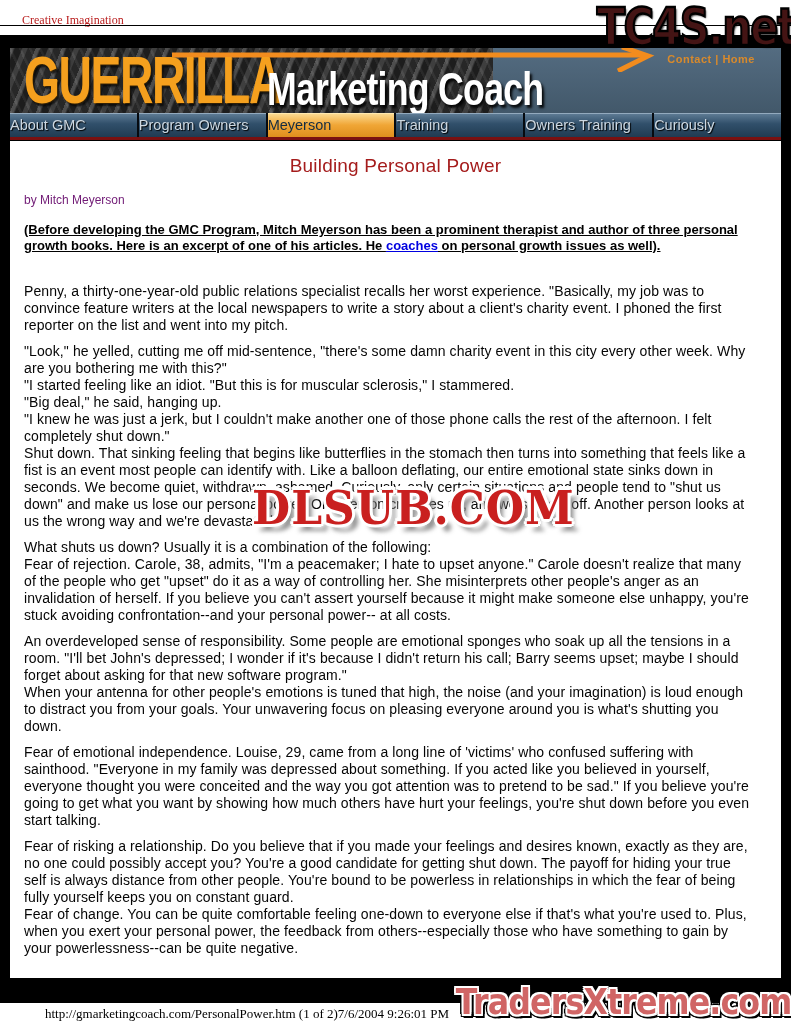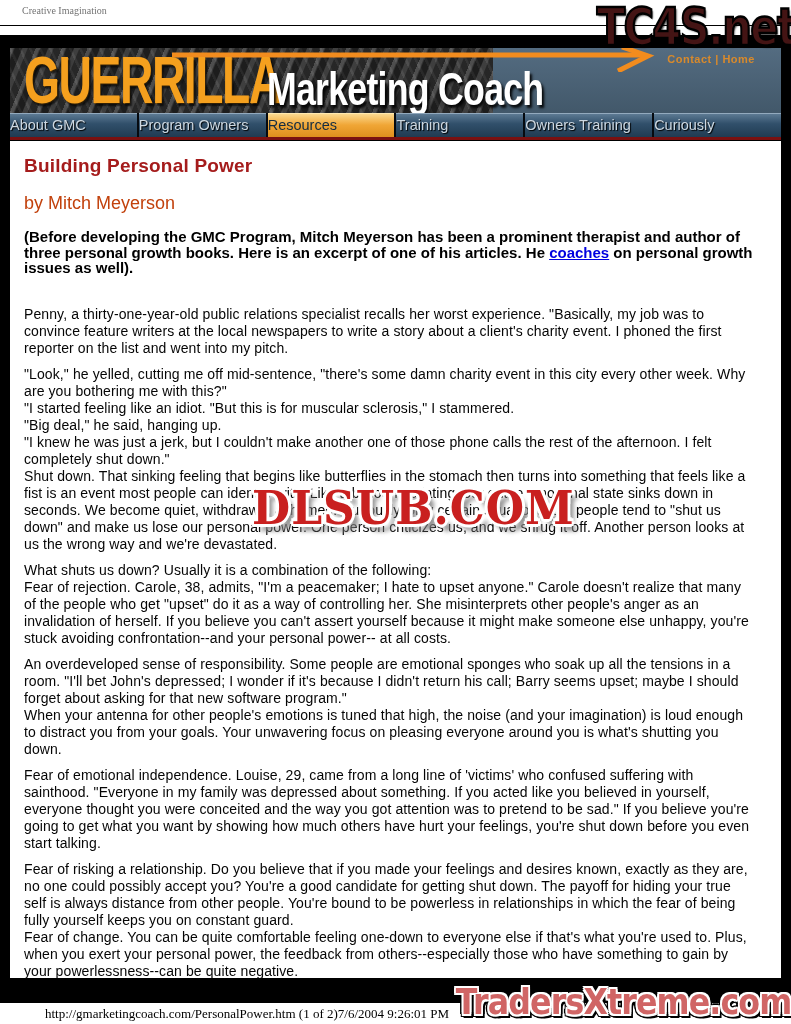--- a/index.html
+++ b/index.html
@@ -2,22 +2,22 @@
 <html><head>
 <meta charset="utf-8">
 <style>
   html,body{margin:0;padding:0;}
   body{
     width:791px;height:1024px;position:relative;overflow:hidden;
     background:#ffffff;font-family:"Liberation Sans",sans-serif;
   }
   
   .top-left-text{
-    position:absolute;left:22px;top:5px;font-family:"Liberation Serif",serif;
-    font-size:10px;color:#737373;
+    position:absolute;left:22px;top:13px;font-family:"Liberation Serif",serif;
+    font-size:12px;color:#b91c1c;
   }
   .top-rule{position:absolute;left:0;top:25px;width:791px;height:1px;background:#000;}
 
   
   .frame{position:absolute;left:0;top:35px;width:791px;height:968px;background:#000;}
 
   
   .banner{
     position:absolute;left:10px;top:13px;width:771px;height:65px;overflow:hidden;
     background-color:#2e2e2e;
@@ -69,25 +69,25 @@
   }
   .nav-redline{position:absolute;left:10px;top:102px;width:771px;height:3px;background:#7a1111;}
 
   
   .content{
     position:absolute;left:10px;top:106px;width:771px;height:837px;
     background:#fff;overflow:hidden;box-sizing:border-box;
     padding:6px 14px 0 13px;
   }
   .article-title{
-    margin:8px 0 0 1px;font-size:19px;font-weight:bold;color:#A51C1C;letter-spacing:.2px;
+    margin:8px 0 0 1px;font-size:19px;font-weight:normal;color:#A51C1C;letter-spacing:.2px;text-align:center;
   }
-  .byline{margin:16px 0 0 1px;font-size:18px;color:#c2410c;}
+  .byline{margin:16px 0 0 1px;font-size:12px;color:#701a75;}
   .intro{
-    margin:15px 0 16px 1px;font-size:15px;font-weight:bold;line-height:15.6px;color:#000;
+    margin:15px 0 16px 1px;font-size:13px;font-weight:bold;line-height:15.6px;color:#000;text-decoration:underline;
   }
   .intro a{color:#0000E0;text-decoration:underline;cursor:pointer;}
   .article p.body-p{
     margin:9px 16px 0 1px;font-size:14px;line-height:17px;color:#050505;
     white-space:pre-line;letter-spacing:.1px;
   }
   .article p.body-p.first{margin-top:30px;}
 
   
   .footer-url{
@@ -140,21 +140,21 @@
       <path d="M452 1 L478 10 L448 25" stroke="#F28C1E" stroke-width="5" fill="none"></path>
     </svg>
     <div class="brand-guerrilla">GUERRILLA</div>
     <div class="brand-marketing">Marketing Coach</div>
     <div class="contact-home">Contact | Home</div>
   </div>
 
   <div class="nav">
     <div class="nav-btn">About GMC</div>
     <div class="nav-btn">Program Owners</div>
-    <div class="nav-btn active">Resources</div>
+    <div class="nav-btn active">Meyerson</div>
     <div class="nav-btn">Training</div>
     <div class="nav-btn">Owners Training</div>
     <div class="nav-btn">Curiously</div>
   </div>
   <div class="nav-redline"></div>
 
   <div class="content article">
     <h1 class="article-title">Building Personal Power</h1>
     <div class="byline">by Mitch Meyerson</div>
     <p class="intro"><span>(Before developing the GMC Program, Mitch Meyerson has been a prominent therapist and author of three personal growth books. Here is an excerpt of one of his articles. He </span><a>coaches</a><span> on personal growth issues as well).</span></p>

